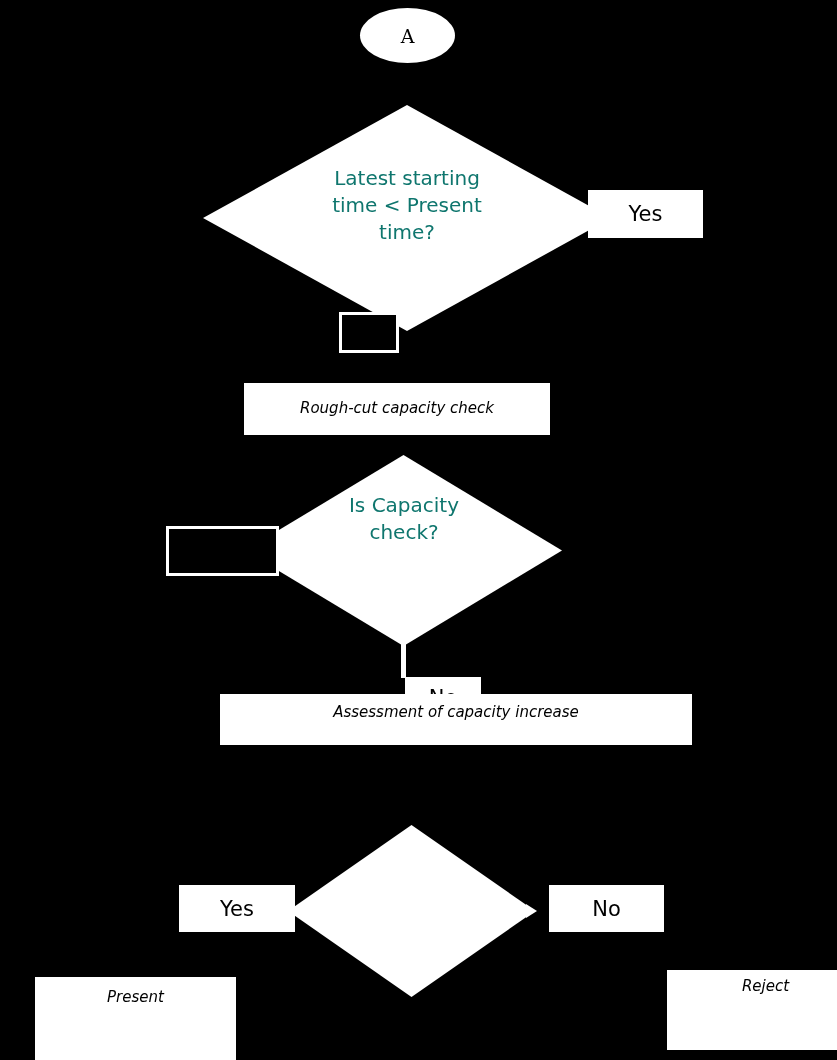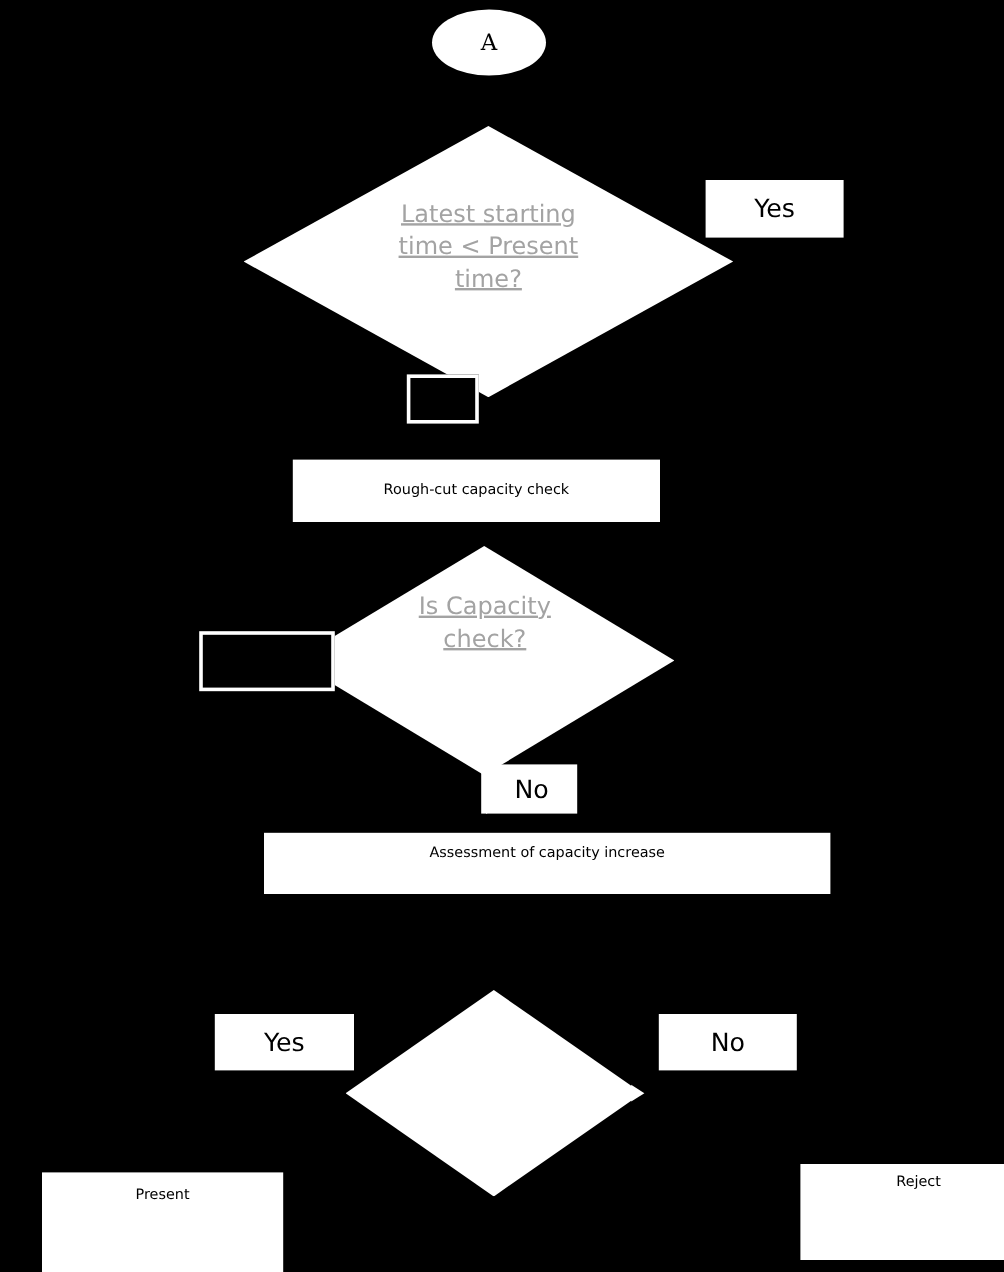--- a/index.html
+++ b/index.html
@@ -30,64 +30,65 @@
     font-family: "DejaVu Serif", serif;
     font-size: 19px;
   }
   
   .proc {
     background: #ffffff;
     color: #000000;
     display: flex;
     align-items: center;
     justify-content: center;
-    font-size: 12px;
+    font-size: 15px;
     line-height: 1.15;
     text-align: center;
+    font-style: italic;
   }
   .proc.top-align {
     align-items: flex-start;
     padding-top: 10px;
     margin-left: 32px;
   }
   
   .label-box {
     background: #ffffff;
     color: #000000;
     display: flex;
     align-items: center;
     justify-content: center;
     font-size: 21px;
+    margin-top: 40px;
   }
   
   .hollow-box {
     background: #000000;
     border: 3px solid #ffffff;
     color: #000000;
     display: flex;
     align-items: center;
     justify-content: center;
     font-size: 21px;
   }
   
   .diamond {
     background: #ffffff;
     -webkit-clip-path: polygon(50% 0%, 100% 50%, 50% 100%, 0% 50%);
     clip-path: polygon(50% 0%, 100% 50%, 50% 100%, 0% 50%);
   }
   .diamond-text {
     position: absolute;
-    color: #a3a3a3;
+    color: #0f766e;
     text-align: center;
     font-size: 20px;
     line-height: 1.35;
     display: flex;
     align-items: center;
     justify-content: center;
-    text-decoration: underline;
   }
   
   .edge-black {
     position: absolute;
     background: #000000;
   }
   .edge-white {
     position: absolute;
     background: #ffffff;
   }

